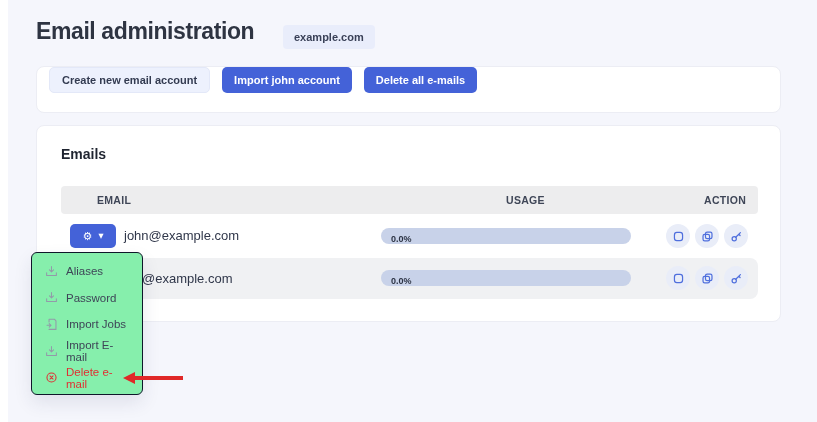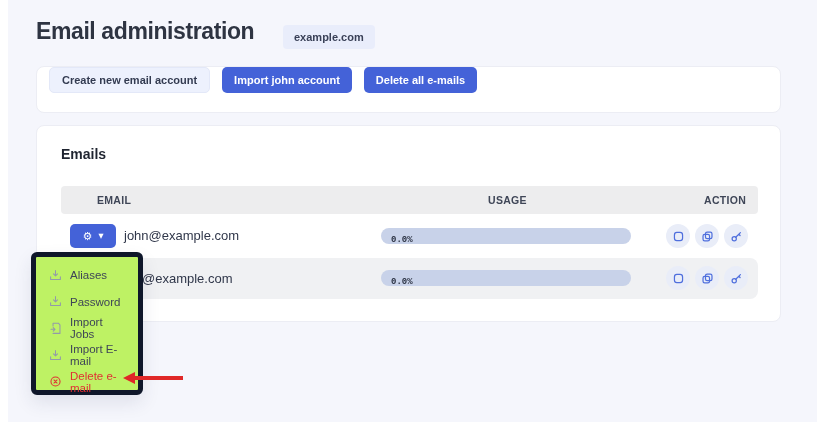--- a/index.html
+++ b/index.html
@@ -15,43 +15,43 @@
   .toolbar-card { left:36px; top:66px; width:745px; height:47px; display:flex; align-items:flex-start; padding-left:12px; gap:12px; }
   .btn { height:26px; padding:0 12px; border-radius:5px; font-size:11px; font-weight:700; border:none; cursor:pointer; font-family:"Liberation Sans", sans-serif; }
   .btn-light { background:#edf1fd; color:#333b51; border:1px solid #e3e8f8; }
   .btn-primary { background:#4462d8; color:#ffffff; }
 
   .emails-card { left:36px; top:125px; width:745px; height:197px; }
   .card-title { position:absolute; left:24px; top:20px; font-size:14px; font-weight:700; color:#1f2430; }
 
   .thead { position:absolute; left:24px; top:60px; width:697px; height:28px; background:#ededee; border-radius:4px; }
   .th { position:absolute; top:0; line-height:28px; font-size:10.5px; font-weight:700; color:#3f4657; letter-spacing:.3px; }
-  .th-email { left:36px; } .th-usage { left:427px; } .th-action { left:643px; }
+  .th-email { left:36px; } .th-usage { left:445px; } .th-action { left:643px; }
 
   .trow { position:absolute; left:24px; width:697px; height:42px; }
   .row-1 { top:89px; background:#ffffff; }
   .row-2 { top:132px; height:41px; background:#f0f1f3; border-radius:8px; }
 
   .gear-btn { position:absolute; left:9px; top:9px; width:46px; height:24px; background:#4462d8; border-radius:5px; border:none; cursor:pointer; display:flex; align-items:center; justify-content:center; gap:6px; }
   .gear-glyph { font-family:"DejaVu Sans", sans-serif; font-size:11px; color:#ffffff; line-height:1; }
   .caret-glyph { font-family:"DejaVu Sans", sans-serif; font-size:6.5px; color:#ffffff; line-height:1; }
 
   .email-text { position:absolute; left:63px; top:0; line-height:42px; font-size:13px; color:#30374a; }
   .row-2 .email-text { left:81px; line-height:41px;text-align:right; }
 
   .usage-bar { position:absolute; left:320px; top:13px; width:250px; height:16px; background:#c8d2e9; border-radius:8px; }
   .row-2 .usage-bar { top:12px; }
-  .usage-label { display:inline-block; padding-left:10px; font-size:9px; font-weight:700; line-height:16px; color:#2c3344;font-family:Liberation Mono, monospace; }
+  .usage-label { display:inline-block; padding-left:10px; font-size:9px; font-weight:700; line-height:16px; color:#2c3344; }
 
   .actions { position:absolute; left:605px; top:9px; display:flex; gap:5px; }
   .row-2 .actions { top:8px; }
   .action-circle { width:24px; height:24px; border-radius:50%; background:#e9edf8; border:none; cursor:pointer; display:flex; align-items:center; justify-content:center; padding:0; }
   .action-circle svg { stroke:#4f6fdd; fill:none; stroke-width:1.5; stroke-linecap:round; stroke-linejoin:round; }
 
-  .dropdown { position:absolute; left:31px; top:252px; width:112px; height:143px; background:#bef264; border:5px solid #0f172a; border-radius:6px; box-shadow:0 8px 18px rgba(40,50,90,.10); z-index:5; padding:5px 0; }
+  .dropdown { position:absolute; left:31px; top:252px; width:112px; height:143px; background:#86efac; border:1px solid #0f172a; border-radius:6px; box-shadow:0 8px 18px rgba(40,50,90,.10); z-index:5; padding:5px 0; }
   .menu-item { height:26.6px; display:flex; align-items:center; gap:8px; padding:0 13px; font-size:11.5px; font-weight:500; color:#3e4557; cursor:pointer; }
   .menu-item svg { stroke:#939aa9; fill:none; stroke-width:1.3; stroke-linecap:round; stroke-linejoin:round; flex:none; }
   .menu-item.danger { color:#e02f33; }
   .menu-item.danger svg { stroke:#e02f33; }
 
   .arrow-head { position:absolute; left:123px; top:372px; width:0; height:0; border-top:6px solid transparent; border-bottom:6px solid transparent; border-right:12px solid #e02828; z-index:6; }
   .arrow-shaft { position:absolute; left:133px; top:376px; width:50px; height:4px; background:#e02828; z-index:6; }
 </style>
 </head>
 <body>

